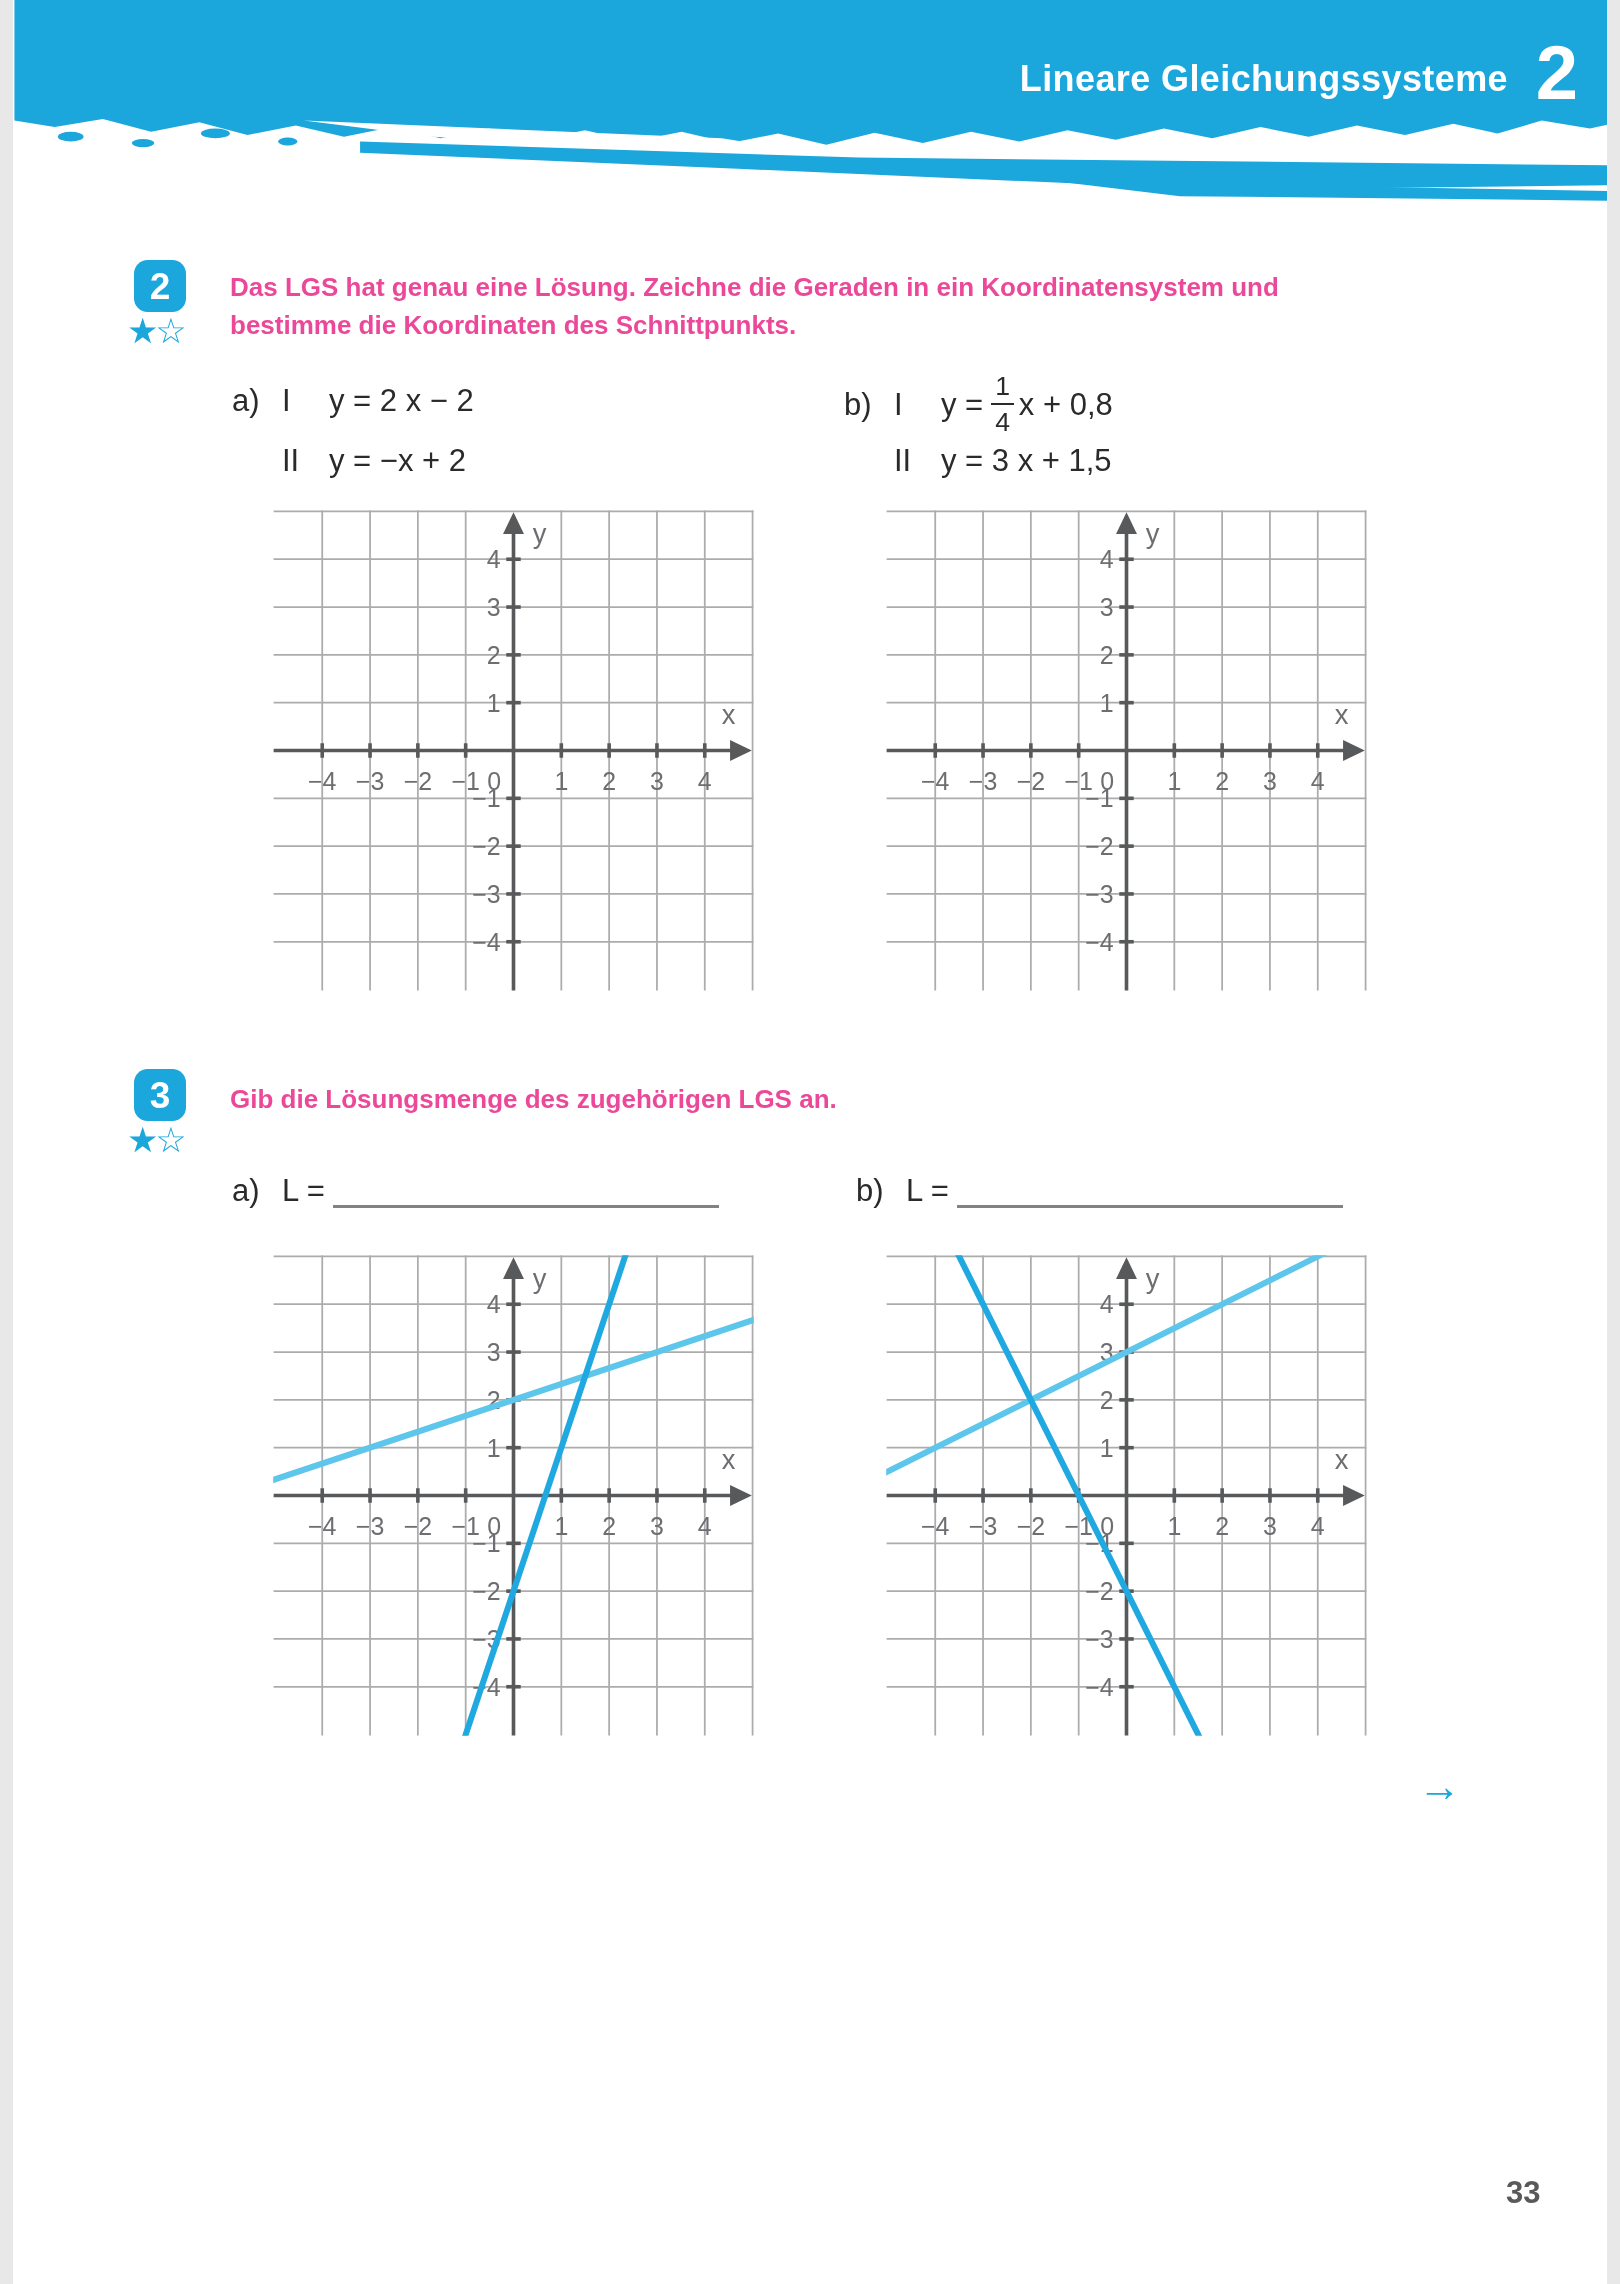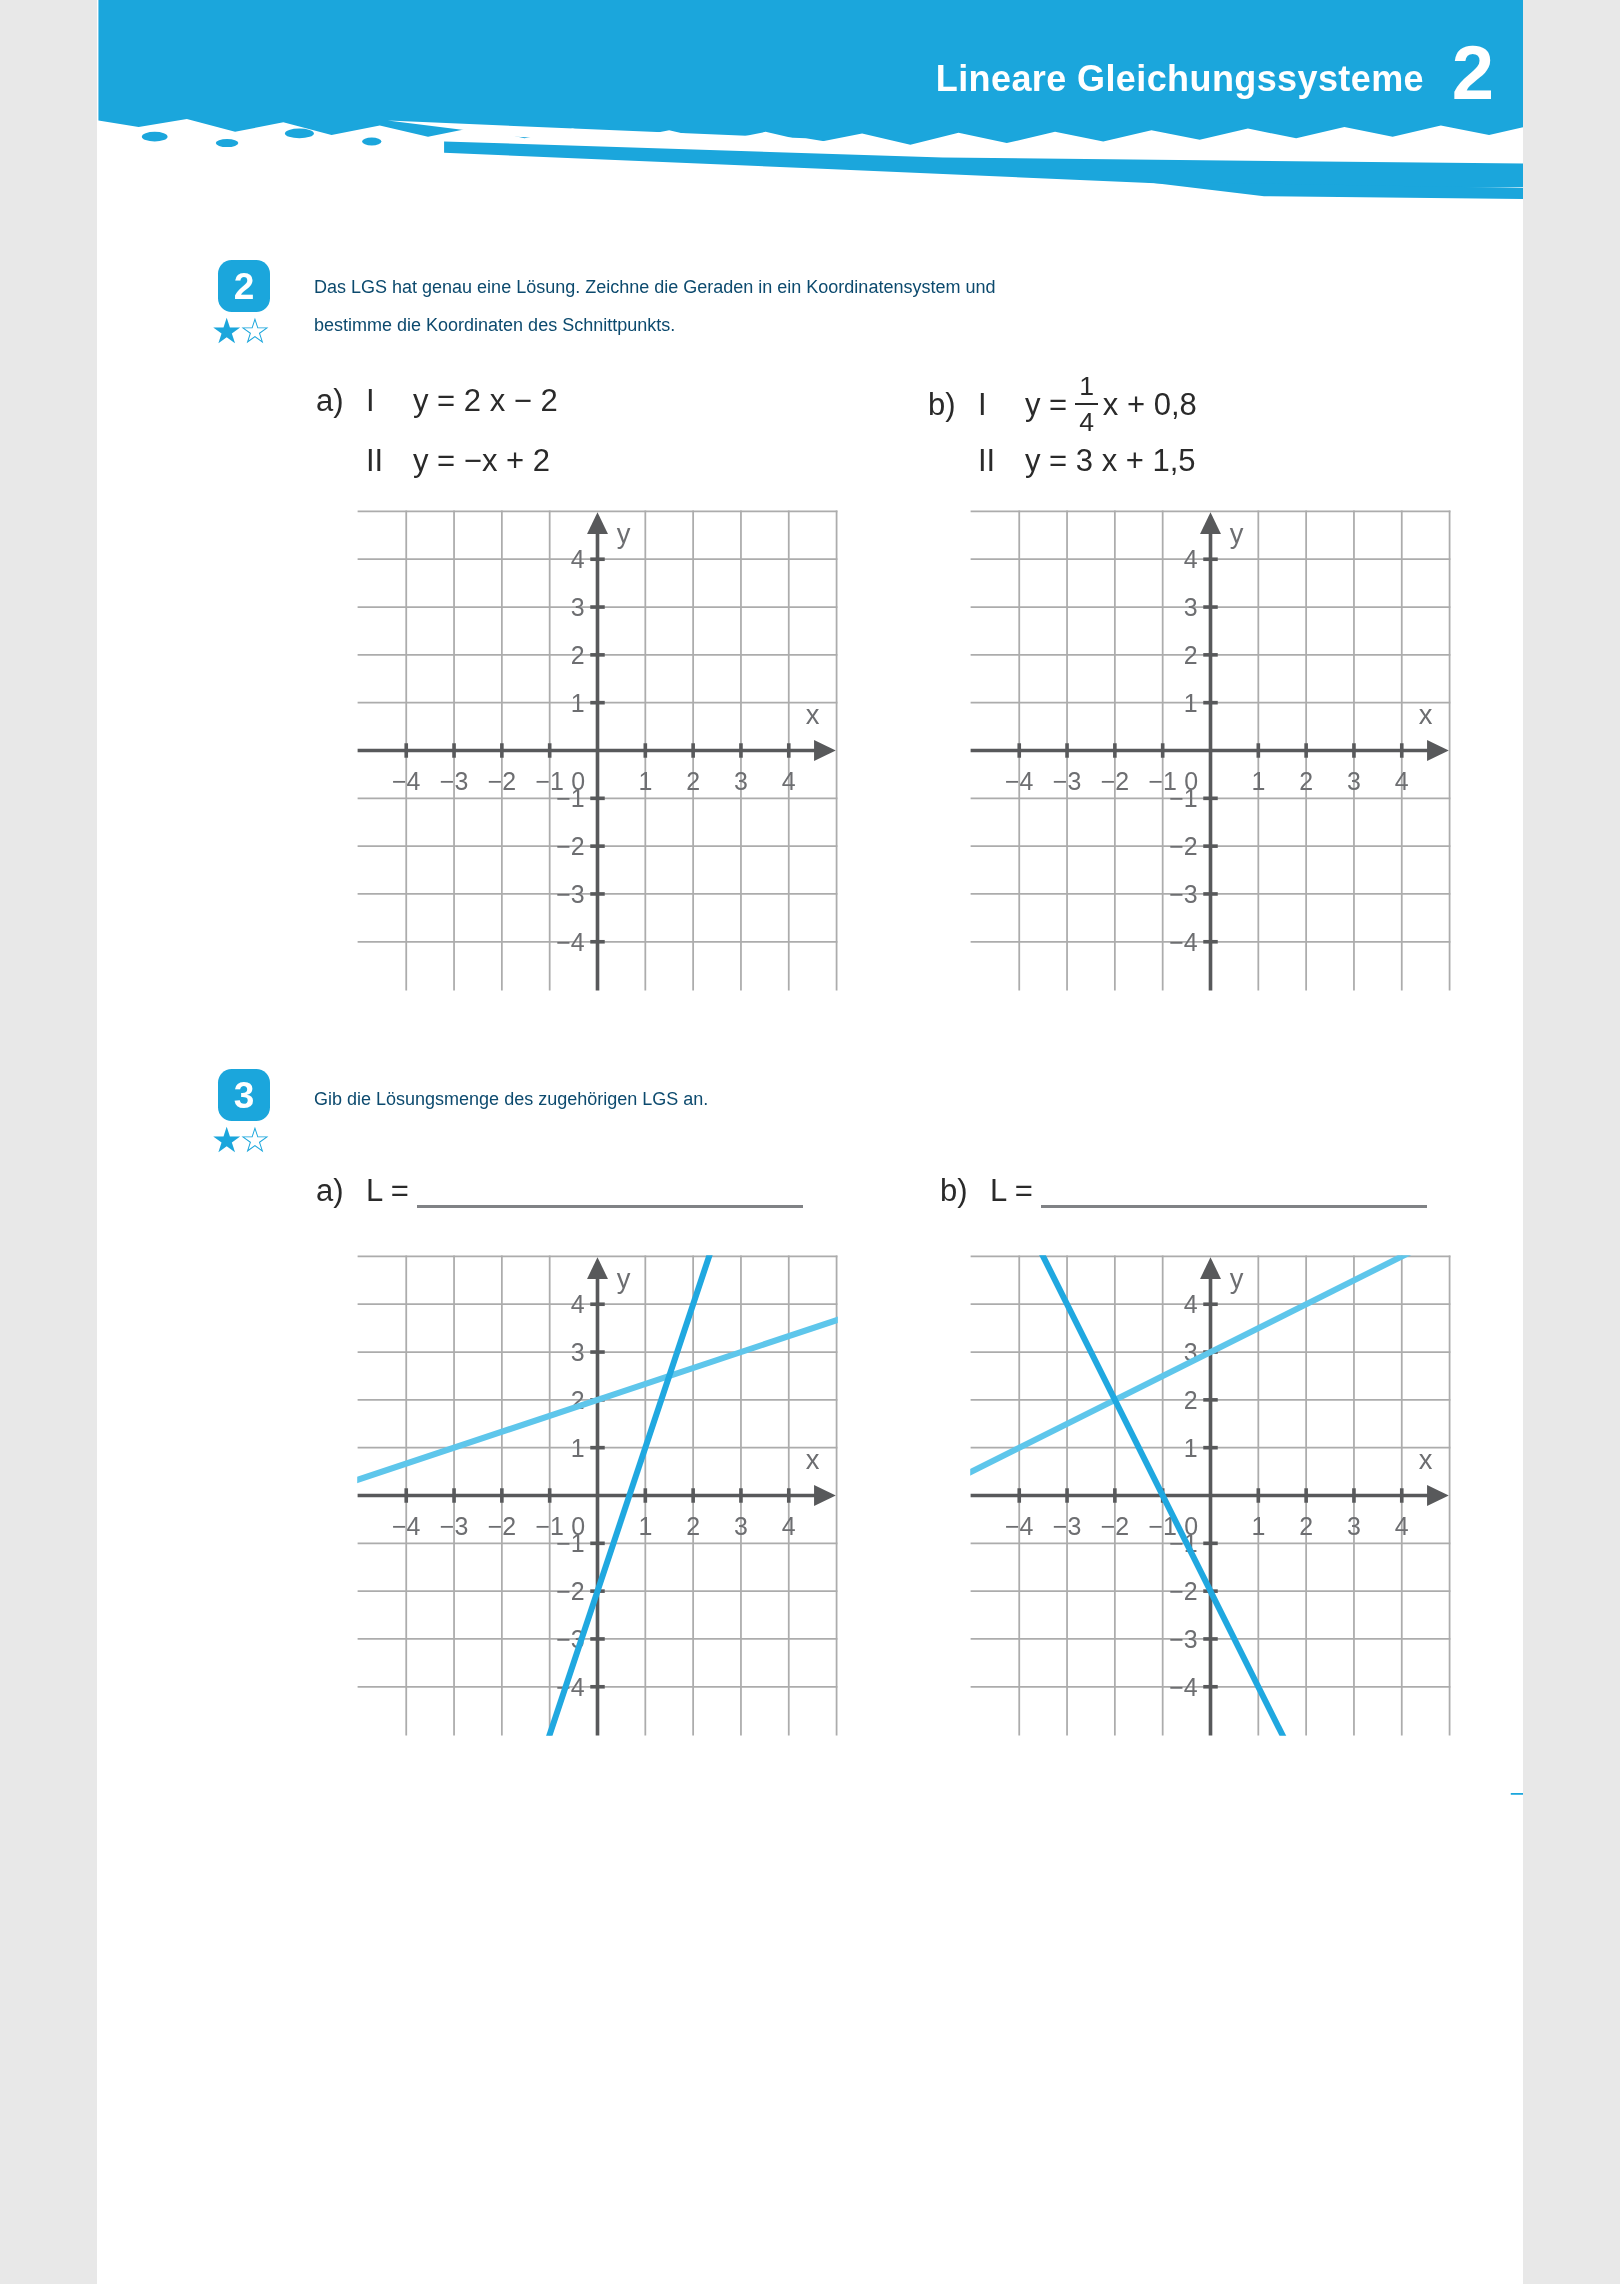--- a/index.html
+++ b/index.html
@@ -1,17 +1,17 @@
 <!DOCTYPE html>
 <html style="font-size:13px"><head>
 <meta charset="utf-8">
 <style>
   html,body{margin:0;padding:0;background:#e8e8e8;}
   .page{
-    position:relative;width:1426px;height:2284px;background:#ffffff;
+    position:relative;width:1594px;height:2284px;background:#ffffff;
     font-family:"Liberation Sans",sans-serif;overflow:hidden;margin:0 auto;
   }
   
   .hdr-svg{position:absolute;top:0;left:0;}
   .hdr-title{
     position:absolute;top:61px;right:99px;color:#fff;
     font-size:36px;font-weight:bold;letter-spacing:0.4px;line-height:1;
   }
   .hdr-num{
     position:absolute;top:35px;right:29px;color:#fff;
@@ -22,22 +22,22 @@
     position:absolute;width:52px;height:52px;border-radius:13.7px;
     background:#1BA6DC;color:#fff;font-size:37px;font-weight:bold;
     display:flex;align-items:center;justify-content:center;line-height:1;
   }
   .stars{
     position:absolute;color:#1BA6DC;font-size:35px;line-height:1;
     letter-spacing:-3.2px;font-weight:normal;
   }
   
   .prompt{
-    position:absolute;color:#0c4a6e;font-weight:normal;
-    font-size:18px;line-height:38px;white-space:nowrap;
+    position:absolute;color:#ec4899;font-weight:bold;
+    font-size:26px;line-height:38px;white-space:nowrap;
   }
   
   .eqrow{
     position:absolute;display:flex;align-items:center;
     color:#2A2A2A;font-size:31px;line-height:1;white-space:nowrap;
   }
   .eqrow .part-label{width:50px;}
   .eqrow .roman{width:47px;}
   .frac{display:inline-flex;flex-direction:column;align-items:center;margin:0 4.8px 0 8px;font-size:26.6px;}
   .frac .num{padding:0 4px 3.2px;}

